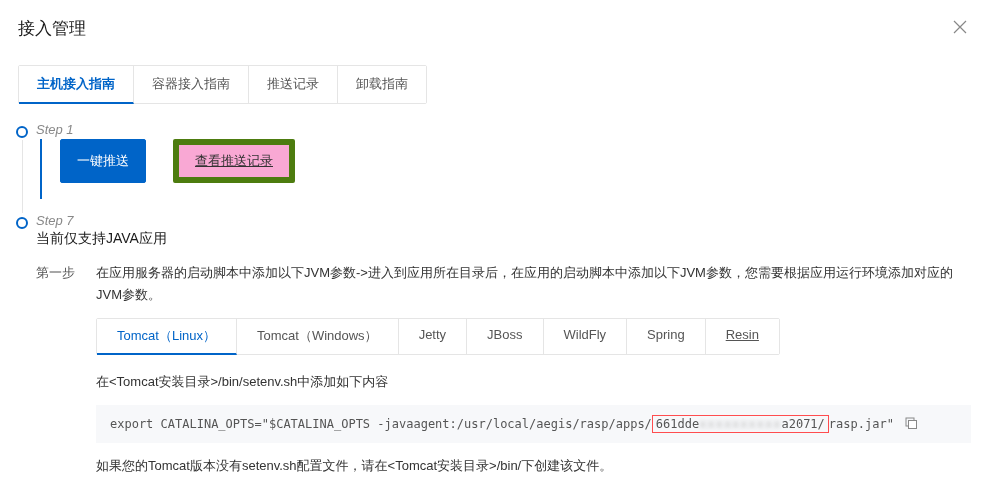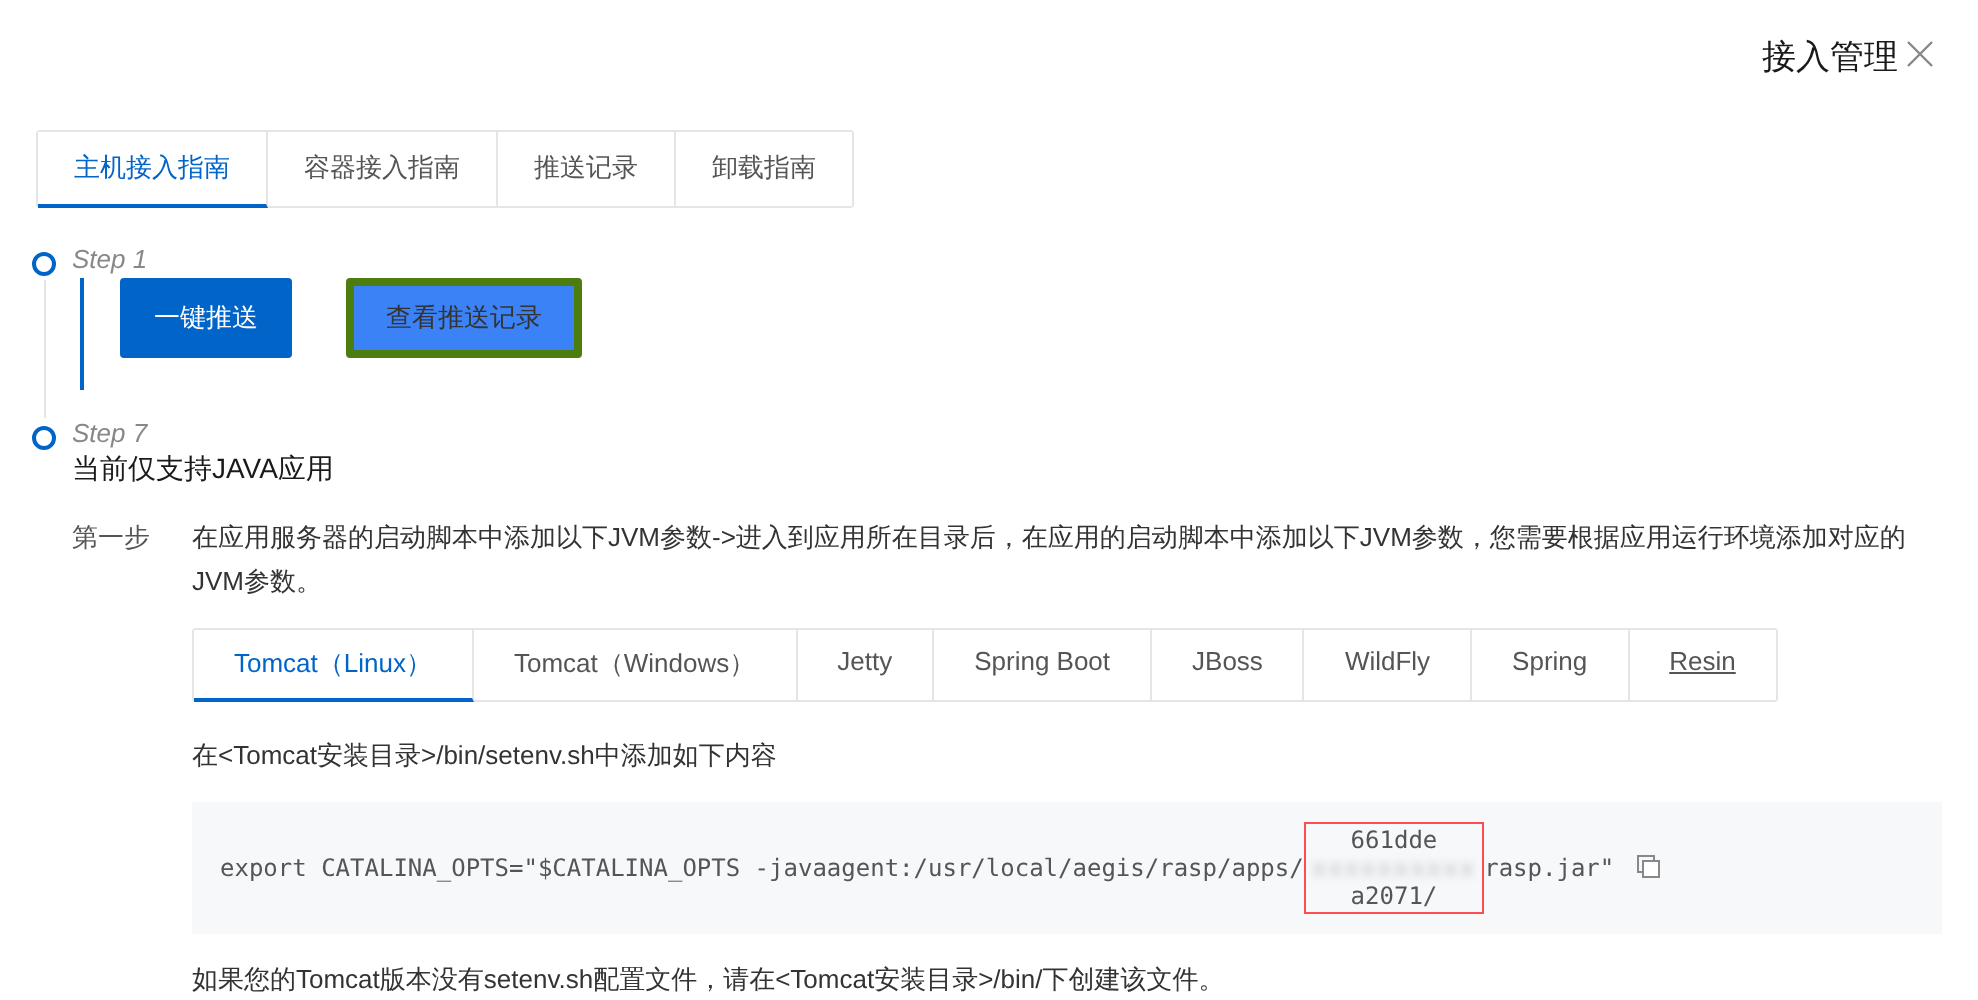--- a/index.html
+++ b/index.html
@@ -1,53 +1,53 @@
 <!DOCTYPE html>
 <html><head>
   <meta charset="utf-8">
   <style>
     * { margin: 0; padding: 0; box-sizing: border-box; }
     body { font-family: -apple-system, BlinkMacSystemFont, "Segoe UI", "PingFang SC", "Microsoft YaHei", sans-serif; font-size: 13px; color: #333; background: #fff; width: 989px; height: 500px; overflow: hidden; }
     
-    .modal-header { display: flex; justify-content: flex-end; align-items: center; padding: 14px 18px 14px 18px; border-bottom: none; }
+    .modal-header { display: flex; justify-content: space-between; align-items: center; padding: 14px 18px 14px 18px; border-bottom: none; }
     .modal-title { font-size: 17px; font-weight: 500; color: #1a1a1a; }
     .close-btn { cursor: pointer; color: #888; font-size: 18px; padding: 4px; }
     
     .top-tabs { display: flex; margin: 8px 18px 0 18px; border: 1px solid #e5e5e5; border-radius: 2px; width: fit-content; }
     .top-tab { padding: 9px 18px; font-size: 13px; color: #555; cursor: pointer; border-right: 1px solid #e5e5e5; background: #fff; }
     .top-tab:last-child { border-right: none; }
-    .top-tab.active { color: #0064c8; border-bottom: 2px solid #0064c8; margin-bottom: -1px; font-weight: 400; }
+    .top-tab.active { color: #0064c8; border-bottom: 2px solid #0064c8; margin-bottom: -1px; font-weight: 700; }
     
     .steps-area { padding: 18px 18px 0 18px; }
     .step-block { position: relative; padding-left: 18px; margin-bottom: 14px; }
     .step-marker { position: absolute; left: -2px; top: 4px; width: 12px; height: 12px; border: 2px solid #0064c8; border-radius: 50%; background: #fff; }
     .step-line-connector { position: absolute; left: 3.5px; top: 18px; bottom: -14px; width: 1px; background: #e5e5e5; }
     .step-title { font-size: 13px; color: #888; font-style: italic; margin-bottom: 2px; }
     .step-subtitle { font-size: 14px; color: #1a1a1a; margin-bottom: 14px; }
     .step-content { padding-left: 6px; border-left: 2px solid #0064c8; margin-left: 4px; padding-top: 0; padding-bottom: 8px; }
     
     .action-buttons { display: flex; gap: 27px; margin-left: 12px; margin-bottom: 8px; }
     .btn { padding: 7px 16px; font-size: 13px; border-radius: 2px; cursor: pointer; border: 1px solid transparent; }
     .btn-primary { background: #0064c8; color: #fff; border-color: #0064c8; }
-    .btn-default { background: #3b82f6; color: #333; border: 4px solid #4d7c0f; }
+    .btn-default { background: #f9a8d4; color: #333; border: 6px solid #4d7c0f; text-decoration: underline; }
     
     .sub-section { display: flex; margin-top: 6px; }
     .sub-label { width: 60px; font-size: 13px; color: #555; padding-top: 2px; flex-shrink: 0; }
     .sub-body { flex: 1; }
     .desc-text { font-size: 13px; color: #333; line-height: 1.7; margin-bottom: 12px; }
     
     .server-tabs { display: flex; border: 1px solid #e5e5e5; border-radius: 2px; width: fit-content; margin-bottom: 18px; }
     .server-tab { padding: 8px 20px; font-size: 13px; color: #555; cursor: pointer; border-right: 1px solid #e5e5e5; background: #fff; white-space: nowrap; }
     .server-tab:last-child { border-right: none; text-decoration: underline; }
     .server-tab.active { color: #0064c8; border-bottom: 2px solid #0064c8; margin-bottom: -1px; }
     
     .instruction { font-size: 13px; color: #333; margin-bottom: 14px; }
     .code-block { background: #f7f8fa; padding: 10px 14px; font-size: 12px; color: #555; margin-bottom: 14px; display: flex; align-items: center; gap: 10px; font-family: Menlo, Consolas, monospace; }
     .code-text { display: flex; align-items: center; flex-wrap: nowrap; }
-    .redacted { display: inline-flex; align-items: center; border: 1px solid #ff4d4f; padding: 1px 3px; flex-direction: column; }
+    .redacted { display: inline-flex; align-items: center; border: 1px solid #ff4d4f; padding: 1px 3px; }
     .redacted-blur { filter: blur(2px); color: #bbb; letter-spacing: 1px; }
     .copy-icon { cursor: pointer; color: #888; flex-shrink: 0; }
     .note-text { font-size: 13px; color: #333; margin-bottom: 18px; }
   </style>
 </head>
 <body>
 
 <div class="modal-header">
   <div class="modal-title">接入管理</div>
   <div class="close-btn">
@@ -85,21 +85,20 @@
 
     <div class="sub-section">
       <div class="sub-label">第一步</div>
       <div class="sub-body">
         <div class="desc-text">在应用服务器的启动脚本中添加以下JVM参数-&gt;进入到应用所在目录后，在应用的启动脚本中添加以下JVM参数，您需要根据应用运行环境添加对应的JVM参数。</div>
 
         <div class="server-tabs">
           <div class="server-tab active">Tomcat（Linux）</div>
           <div class="server-tab">Tomcat（Windows）</div>
           <div class="server-tab">Jetty</div>
-          <div class="server-tab">Spring Boot</div>
           <div class="server-tab">JBoss</div>
           <div class="server-tab">WildFly</div>
           <div class="server-tab">Spring</div>
           <div class="server-tab">Resin</div>
         </div>
 
         <div class="instruction">在&lt;Tomcat安装目录&gt;/bin/setenv.sh中添加如下内容</div>
 
         <div class="code-block">
           <span class="code-text">

